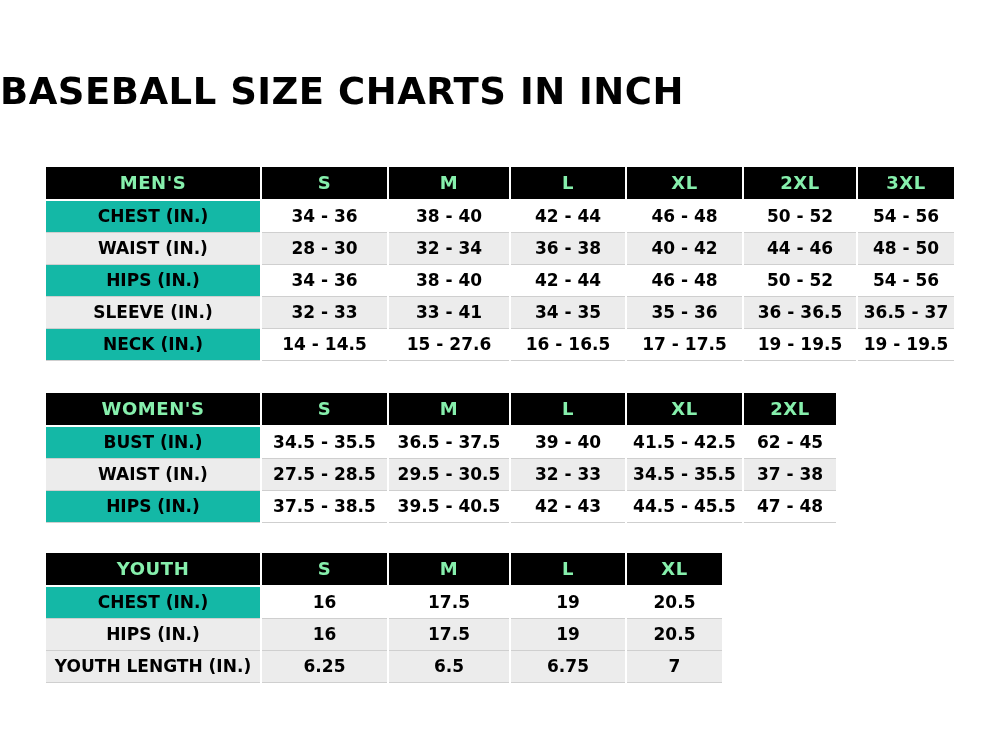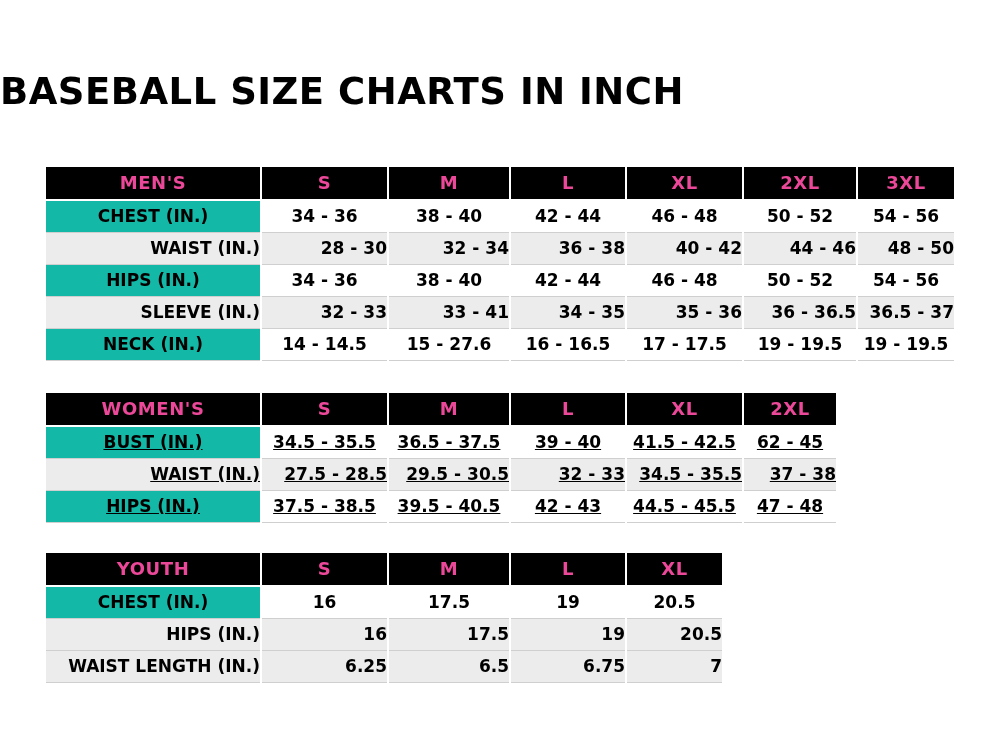--- a/index.html
+++ b/index.html
@@ -36,51 +36,49 @@
   }
   table {
     border-collapse: collapse;
     table-layout: fixed;
   }
   table.men {
     width: 912px;
   }
   table.women {
     width: 794px;
-    text-decoration: underline;
   }
   table.youth {
     width: 680px;
   }
   td, th {
     border: 2px solid #ffffff;
     text-align: center;
     font-size: 17px;
     font-weight: bold;
     height: 31px;
     padding: 0;
     white-space: nowrap;
   }
   thead th {
     background: #000000;
-    color: #ec4899;
+    color: #86efac;
     height: 32px;
     font-size: 18px;
     letter-spacing: 0.6px;
   }
   thead th.row-label-head {
     text-align: center;
   }
   tbody td {
     background: #ffffff;
     color: #000000;
   }
   tbody tr.alt td {
     background: #ececec;
-    text-align: right;
   }
   tbody tr.alt td.row-label {
     background: #ececec;
   }
   tbody td.row-label {
     text-align: center;
     background: #14b8a6;
   }
   tbody tr td {
     border-top: 1px solid #cfcfcf;
@@ -226,21 +224,21 @@
           <td>20.5</td>
         </tr>
         <tr class="alt">
           <td class="row-label">HIPS (IN.)</td>
           <td>16</td>
           <td>17.5</td>
           <td>19</td>
           <td>20.5</td>
         </tr>
         <tr class="alt">
-          <td class="row-label">WAIST LENGTH (IN.)</td>
+          <td class="row-label">YOUTH LENGTH (IN.)</td>
           <td>6.25</td>
           <td>6.5</td>
           <td>6.75</td>
           <td>7</td>
         </tr>
       </tbody>
     </table>
 
   </div>
 </div>

